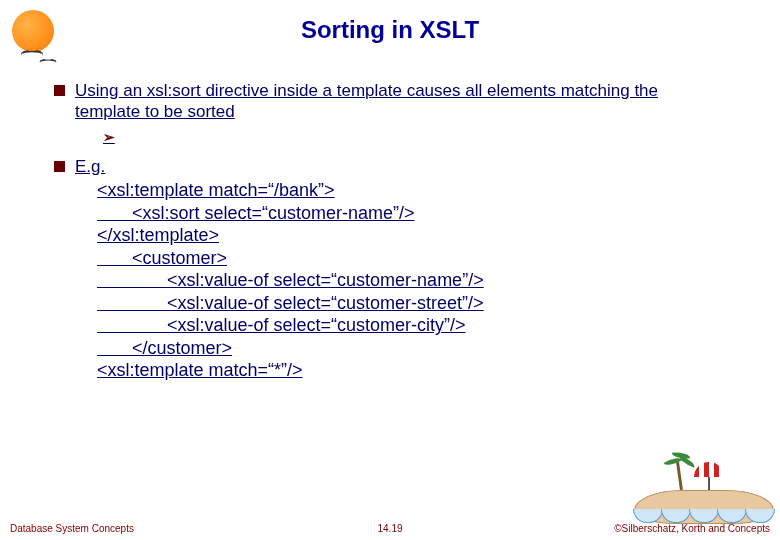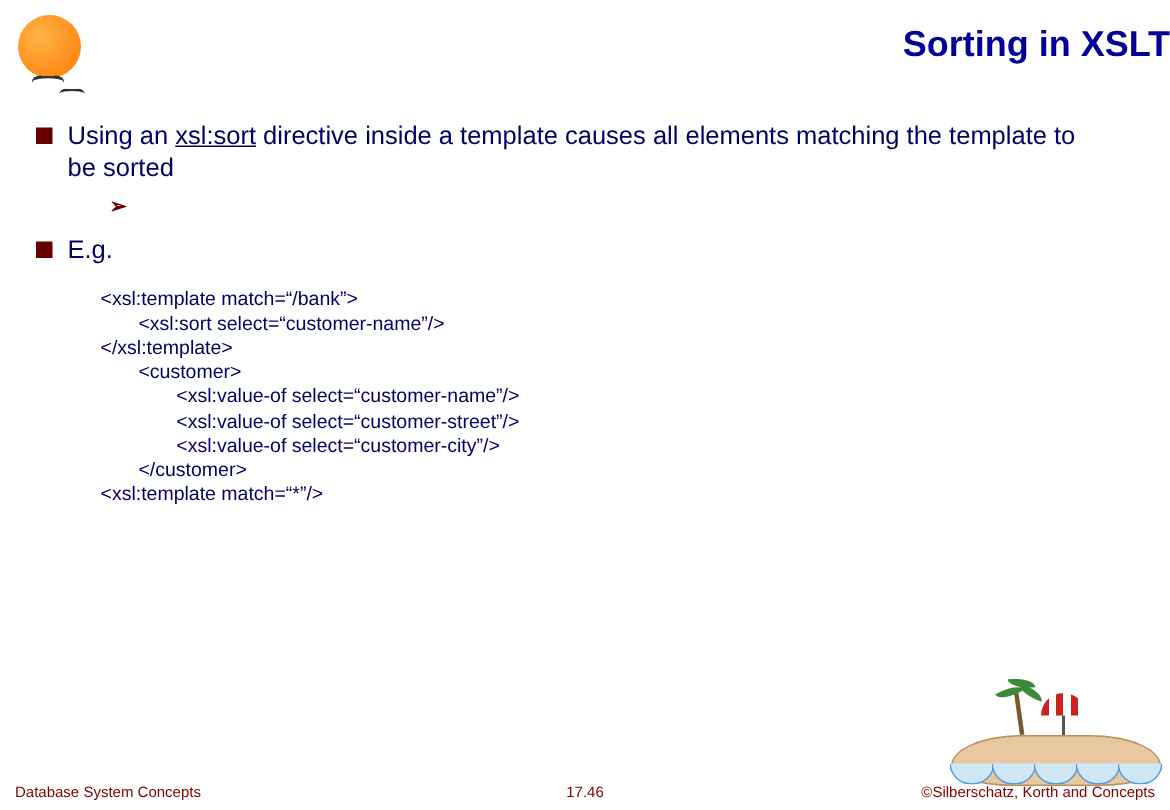--- a/index.html
+++ b/index.html
@@ -43,30 +43,31 @@
     height: 6px;
     border-top: 2px solid #333;
     border-radius: 50% 50% 0 0;
   }
   .bird::before { left: -2px; transform: rotate(-20deg); }
   .bird::after { right: -2px; transform: rotate(20deg); }
   .bird1 { top: 42px; left: 14px; transform: scale(0.9); }
   .bird2 { top: 50px; left: 30px; transform: scale(0.7); }
 
   .title {
-    text-align: right;
+    text-align: center;
     font-size: 24px;
     font-weight: bold;
     color: #000099;
     padding-top: 16px;
   }
   .content {
-    padding: 36px 54px 0 24px;
+    padding: 36px 54px 0 54px;
     font-size: 17px;
     line-height: 1.25;
+    text-decoration: underline;
   }
   .b1 {
     display: flex;
     margin-bottom: 10px;
   }
   .b1 .sq {
     width: 11px;
     height: 11px;
     background: #660000;
     margin-top: 5px;
@@ -82,22 +83,22 @@
     font-size: 15px;
   }
   .b2 .arrow {
     color: #660000;
     margin-right: 8px;
     font-size: 14px;
   }
   .underline { text-decoration: underline; }
   .code-block {
     margin-left: 22px;
-    margin-top: 14px;
-    font-size: 13px;
+    margin-top: 2px;
+    font-size: 18px;
     line-height: 1.25;
     font-family: Arial, Helvetica, sans-serif;
   }
   .code-line { white-space: pre; }
 
   .footer {
     position: absolute;
     bottom: 6px;
     left: 0;
     right: 0;
@@ -243,15 +244,15 @@
     <div class="wave w1"></div>
     <div class="wave w2"></div>
     <div class="wave w3"></div>
     <div class="wave w4"></div>
     <div class="wave w5"></div>
   </div>
 </div>
 
 <div class="footer">
   <span>Database System Concepts</span>
-  <span class="center">17.46</span>
+  <span class="center">14.19</span>
   <span>©Silberschatz, Korth and Concepts</span>
 </div>
 
 </body></html>

